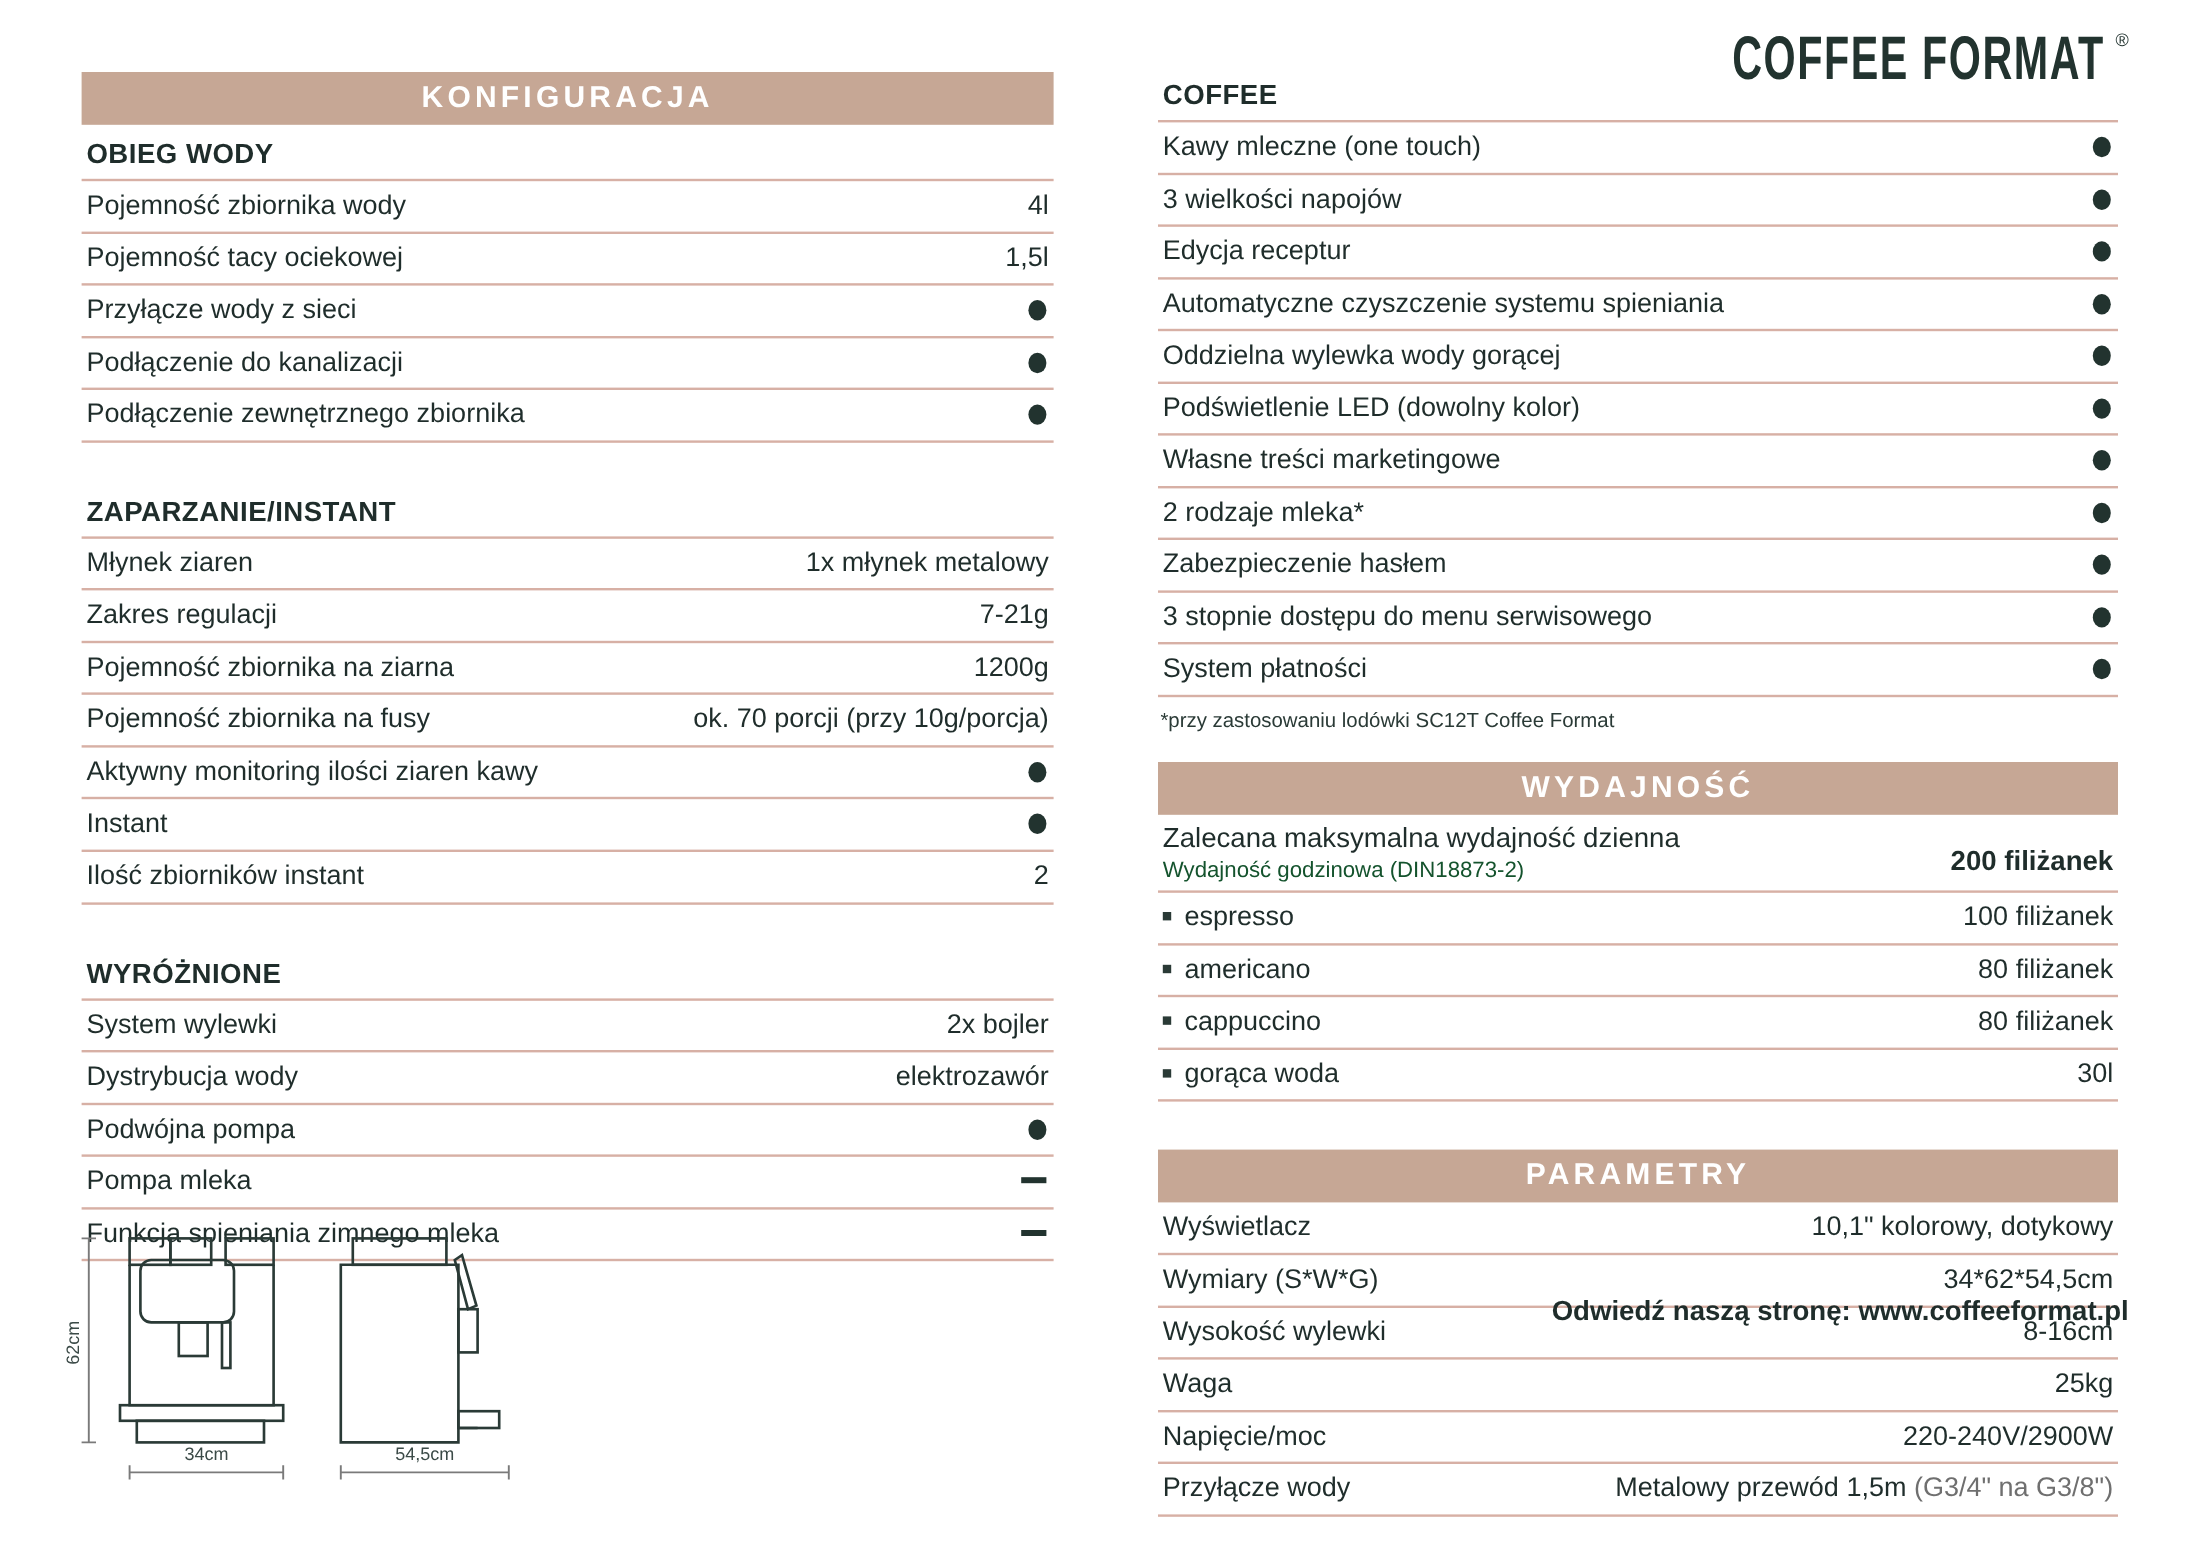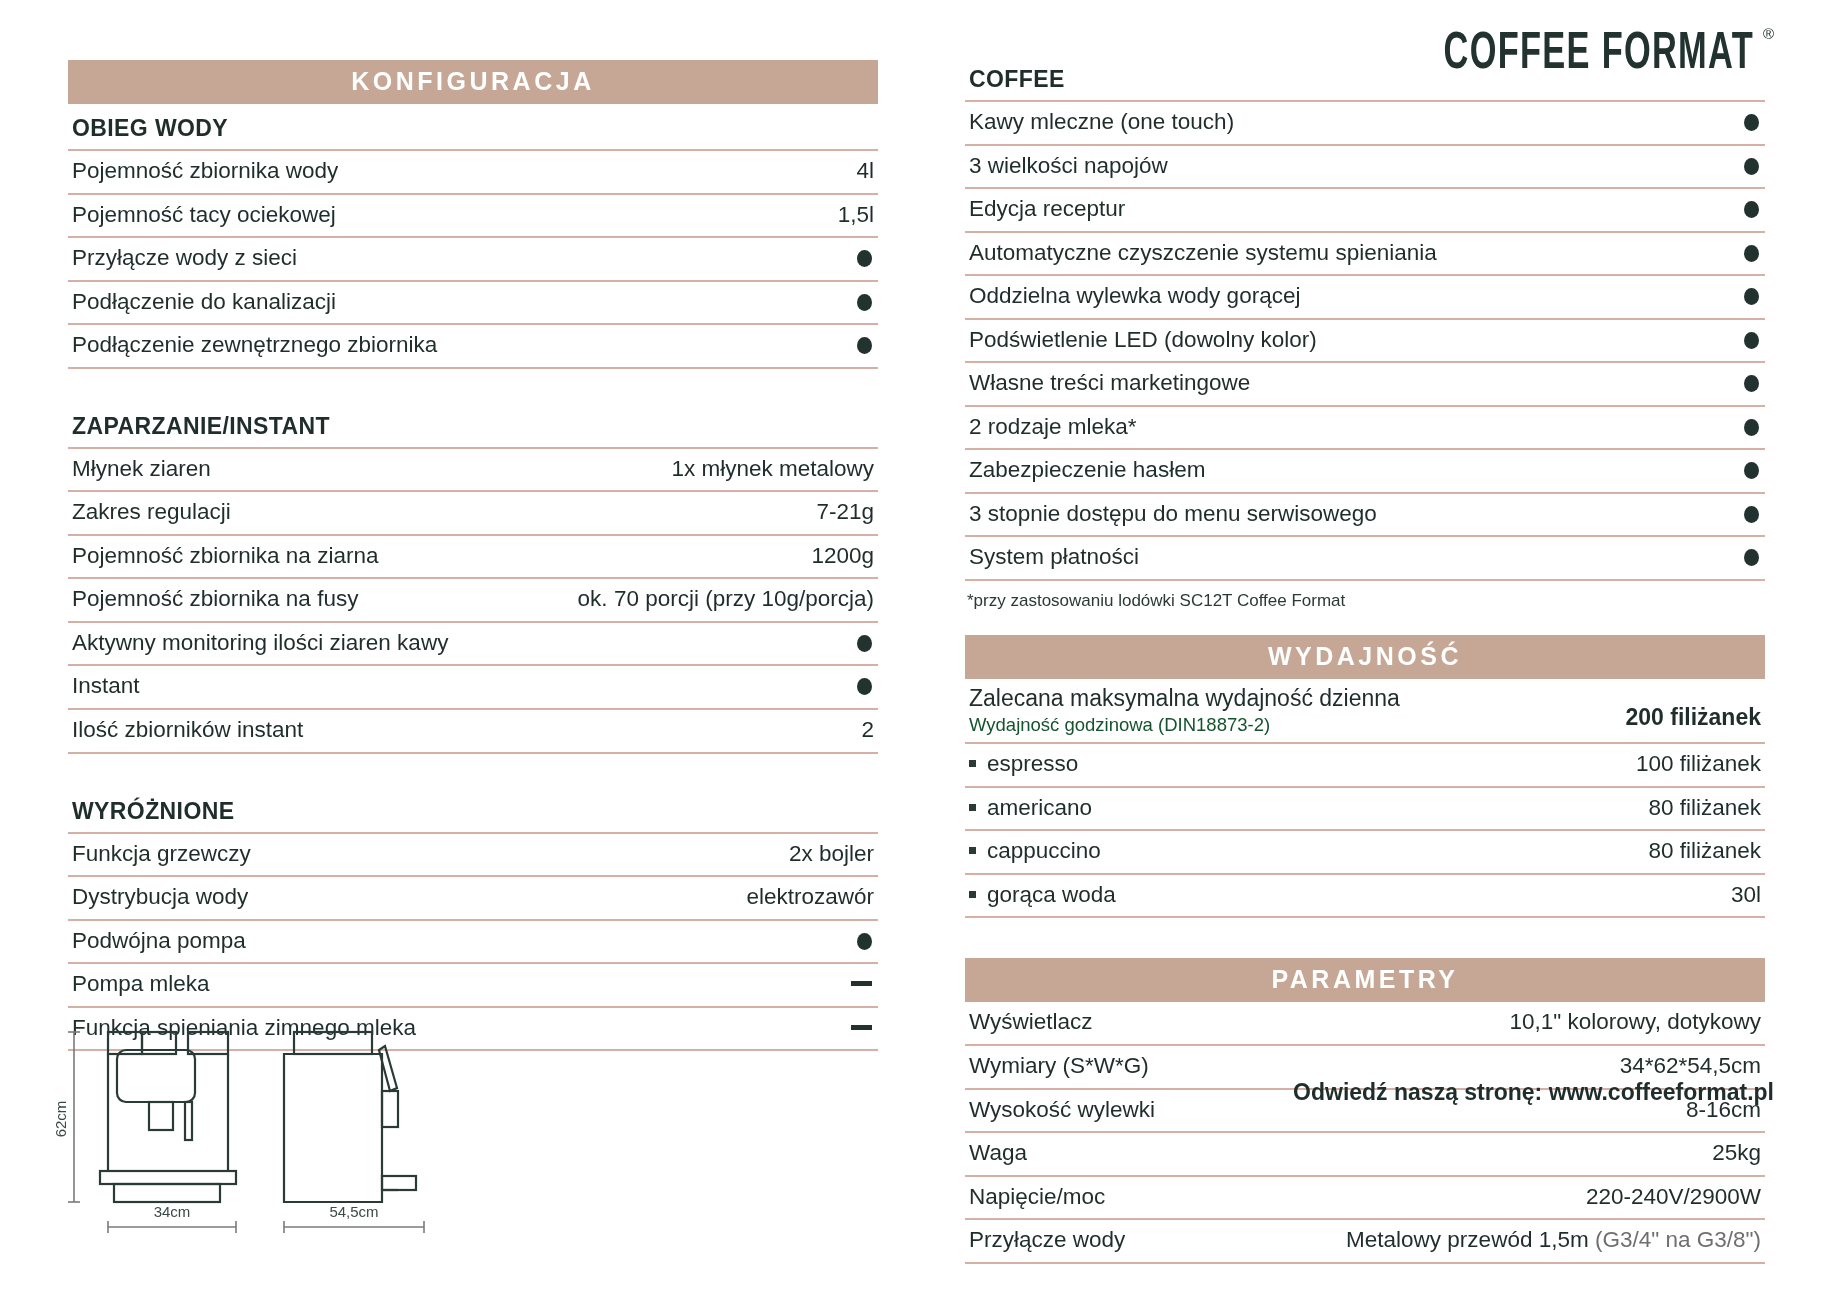--- a/index.html
+++ b/index.html
@@ -272,21 +272,21 @@
         <span class="row-label">Ilość zbiorników instant</span>
         <span class="row-value">2</span>
       </div>
     </div>
 
     <div class="gap-block"></div>
 
     <div class="sub-head tight">WYRÓŻNIONE</div>
     <div class="tbl">
       <div class="row">
-        <span class="row-label">Funkcja grzewczy</span>
+        <span class="row-label">System wylewki</span>
         <span class="row-value">2x bojler</span>
       </div>
       <div class="row">
         <span class="row-label">Dystrybucja wody</span>
         <span class="row-value">elektrozawór</span>
       </div>
       <div class="row">
         <span class="row-label">Podwójna pompa</span>
         <span class="row-value"><span class="mark-dot"></span></span>
       </div>

